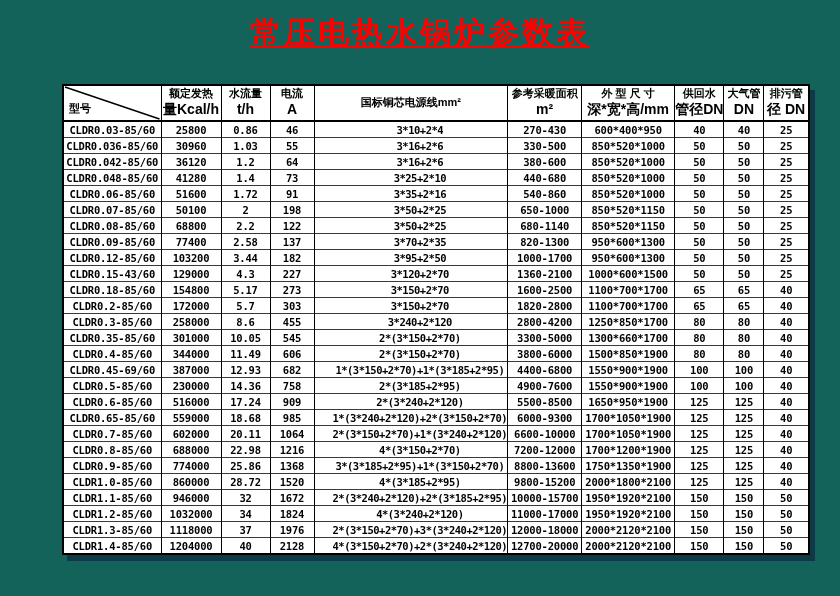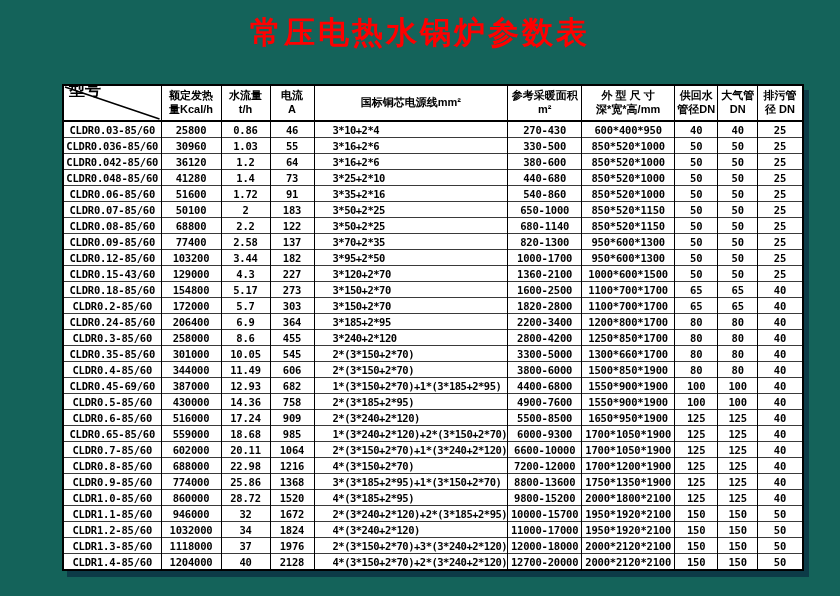--- a/index.html
+++ b/index.html
@@ -5,20 +5,21 @@
   html,body{margin:0;padding:0;}
   body{
     width:840px;height:596px;position:relative;overflow:hidden;
     background:#14635a;
     font-family:"Liberation Sans",sans-serif;
   }
   .page-title{
     position:absolute;top:12px;left:0;width:100%;
     text-align:center;color:#ff0000;font-size:31px;font-weight:bold;
     letter-spacing:3px;
+    text-decoration:underline;
   }
   .table-panel{
     position:absolute;left:62px;top:84px;
   }
   table.boiler{
     border-collapse:collapse;table-layout:fixed;background:#ffffff;
     border:2px solid #000;
     box-shadow:5px 6px 0 rgba(8,38,62,0.65);
   }
   table.boiler th, table.boiler td{
@@ -28,27 +29,27 @@
   table.boiler th{
     height:34px;font-size:11px;font-weight:bold;text-align:center;
     border-bottom:2px solid #000;line-height:1.25;vertical-align:middle;
   }
   table.boiler td{
     height:15px;font-family:"DejaVu Sans Mono",monospace;
     font-size:10.5px;font-weight:bold;text-align:center;
     letter-spacing:-0.2px;border-top:1px solid #3a3a3a;
   }
   table.boiler td.wire{
-    text-align:left;padding-left:18px;letter-spacing:-0.5px;
+    text-align:center;padding-left:18px;letter-spacing:-0.5px;
   }
   th.corner{position:relative;}
   th.corner svg{position:absolute;left:0;top:0;width:100%;height:100%;}
-  .corner-left{position:absolute;left:5px;bottom:20px;font-size:16px;}
+  .corner-left{position:absolute;left:5px;bottom:4px;font-size:11px;}
   .corner-right{position:absolute;left:47px;top:4px;font-size:14px;margin-top:44px;}
-  .hline2{font-size:11px;}
+  .hline2{font-size:14px;}
 </style>
 </head>
 <body style="background: rgb(20, 99, 90);">
 
 <div class="page-title" style="color: rgb(255, 0, 0);">常压电热水锅炉参数表</div>
 
 <div class="table-panel">
   <table class="boiler">
     <colgroup>
       <col style="width:98px">
@@ -166,21 +167,21 @@
           <td>540-860</td>
           <td>850*520*1000</td>
           <td>50</td>
           <td>50</td>
           <td>25</td>
         </tr>
         <tr>
           <td>CLDR0.07-85/60</td>
           <td>50100</td>
           <td>2</td>
-          <td>183</td>
+          <td>198</td>
           <td class="wire">3*50+2*25</td>
           <td>650-1000</td>
           <td>850*520*1150</td>
           <td>50</td>
           <td>50</td>
           <td>25</td>
         </tr>
         <tr>
           <td>CLDR0.08-85/60</td>
           <td>68800</td>
@@ -247,32 +248,20 @@
           <td>5.7</td>
           <td>303</td>
           <td class="wire">3*150+2*70</td>
           <td>1820-2800</td>
           <td>1100*700*1700</td>
           <td>65</td>
           <td>65</td>
           <td>40</td>
         </tr>
         <tr>
-          <td>CLDR0.24-85/60</td>
-          <td>206400</td>
-          <td>6.9</td>
-          <td>364</td>
-          <td class="wire">3*185+2*95</td>
-          <td>2200-3400</td>
-          <td>1200*800*1700</td>
-          <td>80</td>
-          <td>80</td>
-          <td>40</td>
-        </tr>
-        <tr>
           <td>CLDR0.3-85/60</td>
           <td>258000</td>
           <td>8.6</td>
           <td>455</td>
           <td class="wire">3*240+2*120</td>
           <td>2800-4200</td>
           <td>1250*850*1700</td>
           <td>80</td>
           <td>80</td>
           <td>40</td>
@@ -308,21 +297,21 @@
           <td>682</td>
           <td class="wire">1*(3*150+2*70)+1*(3*185+2*95)</td>
           <td>4400-6800</td>
           <td>1550*900*1900</td>
           <td>100</td>
           <td>100</td>
           <td>40</td>
         </tr>
         <tr>
           <td>CLDR0.5-85/60</td>
-          <td>430000</td>
+          <td>230000</td>
           <td>14.36</td>
           <td>758</td>
           <td class="wire">2*(3*185+2*95)</td>
           <td>4900-7600</td>
           <td>1550*900*1900</td>
           <td>100</td>
           <td>100</td>
           <td>40</td>
         </tr>
         <tr>

